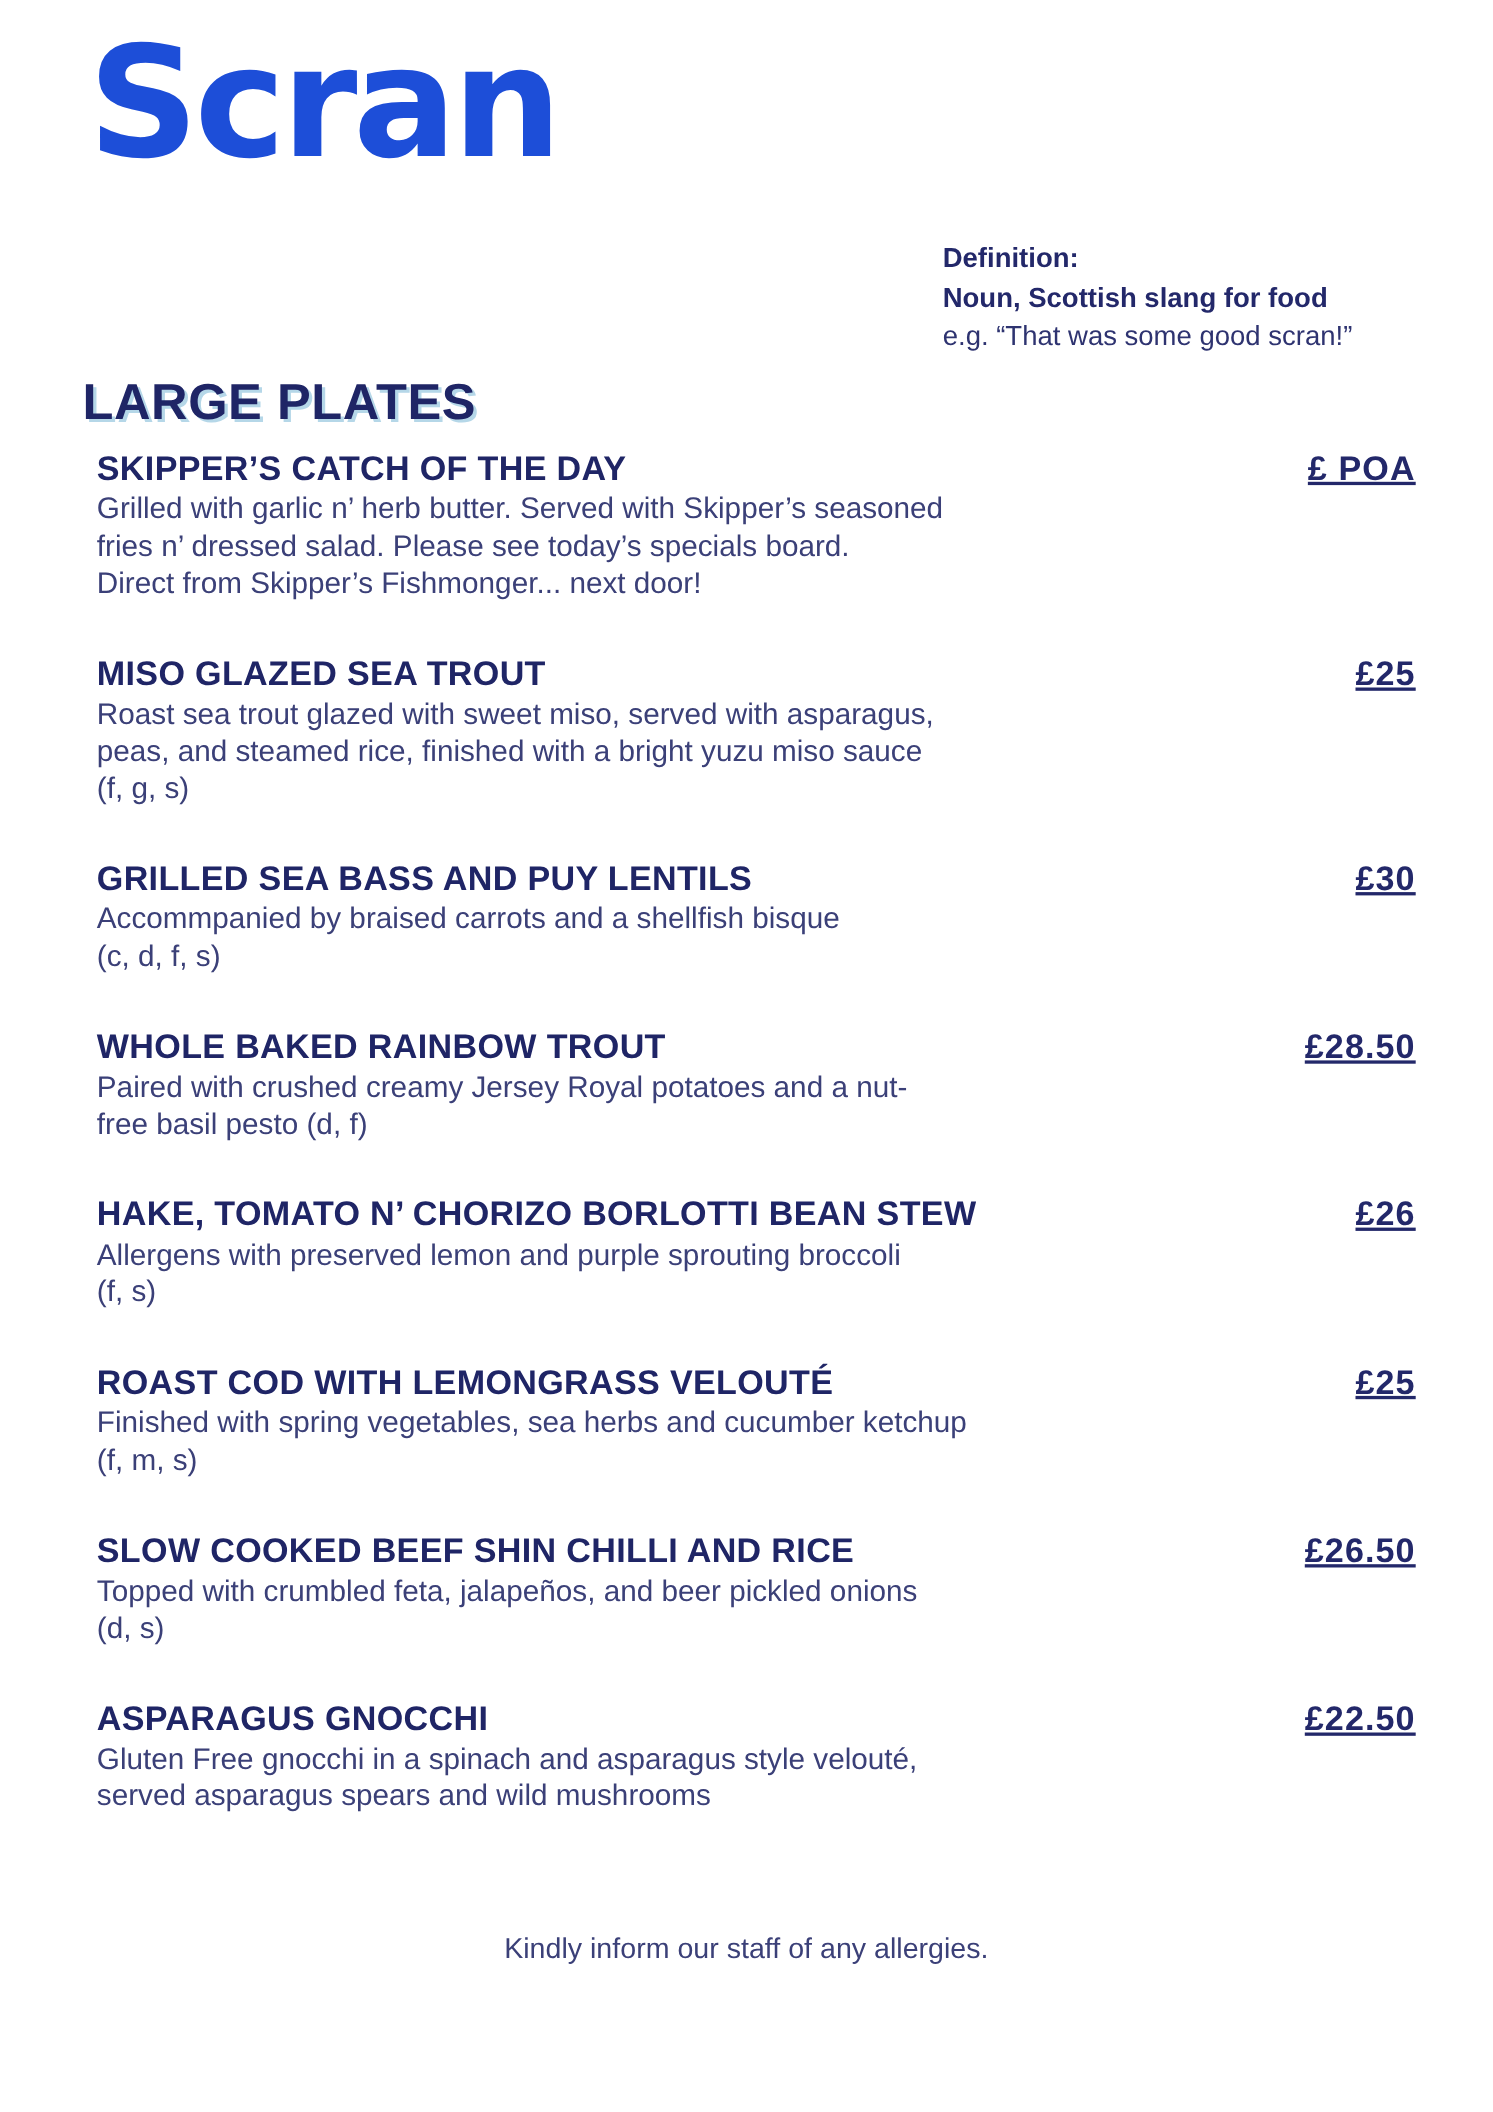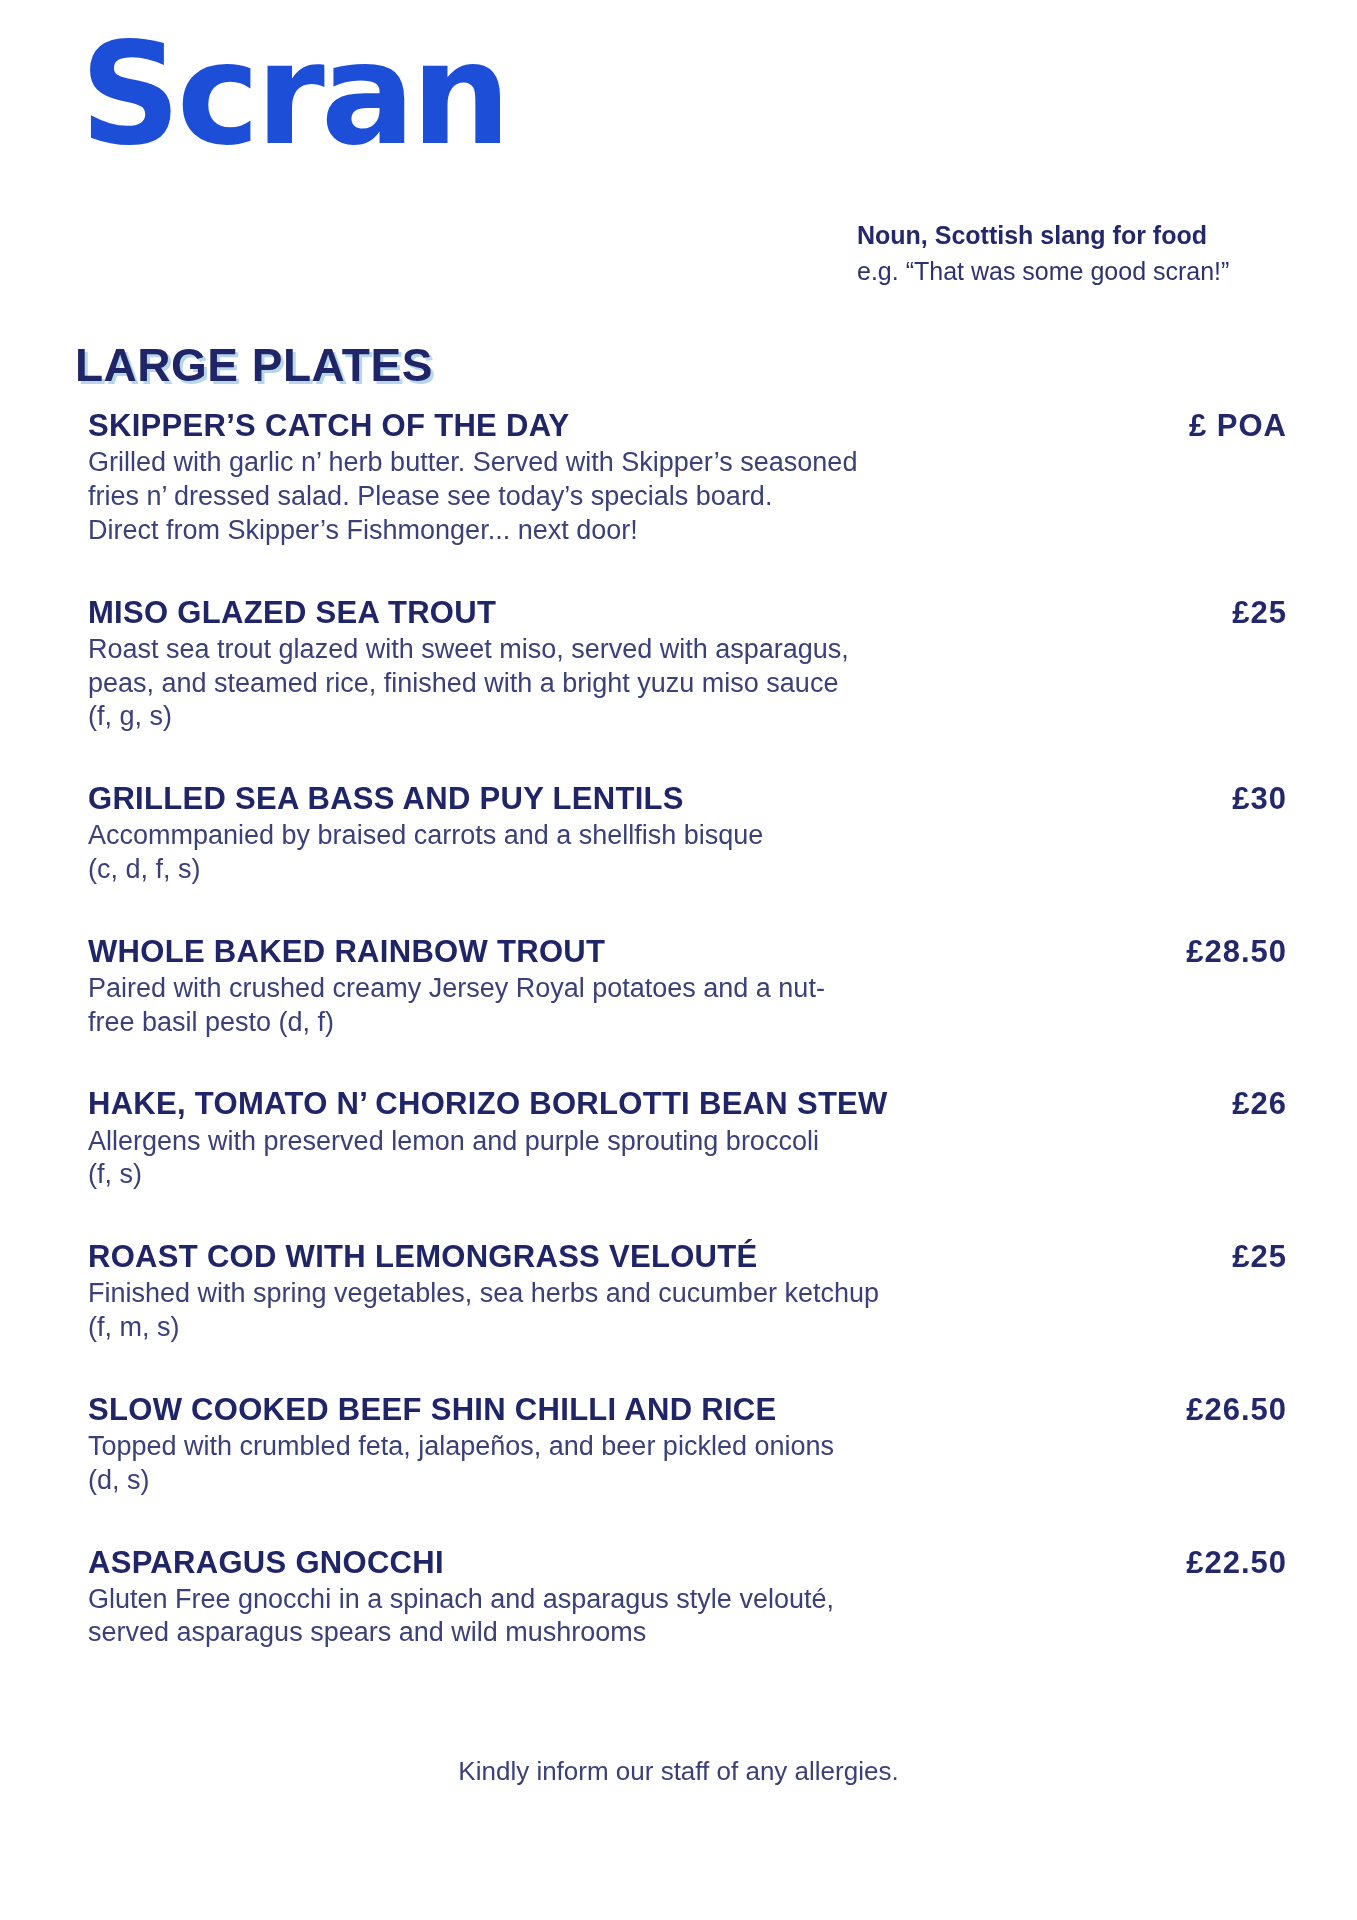--- a/index.html
+++ b/index.html
@@ -75,20 +75,21 @@
     color: #1f2566;
     line-height: 1.2;
   }
   .item-price {
     font-size: 31px;
     font-weight: 700;
     letter-spacing: 1px;
     color: #23286a;
     white-space: nowrap;
     padding-left: 20px;
+    text-decoration: underline;
   }
   .item-desc {
     margin: 0;
     max-width: 1020px;
     font-size: 27px;
     font-weight: 400;
     line-height: 1.25;
     color: #3b4078;
     white-space: pre-line;
   }
@@ -115,20 +116,21 @@
   }
 </style>
 </head>
 <body>
 
 <div class="page">
 
   <div class="logo">Scran</div>
 
   <div class="definition">
+    <div class="def-bold">Definition:</div>
     <div class="def-bold">Noun, Scottish slang for food</div>
     <div class="def-example">e.g. “That was some good scran!”</div>
   </div>
 
   <div class="content">
     <h1 class="section-title">LARGE PLATES</h1>
 
     <section class="item">
       <div class="item-head">
         <h2 class="item-name">SKIPPER’S CATCH OF THE DAY</h2>

